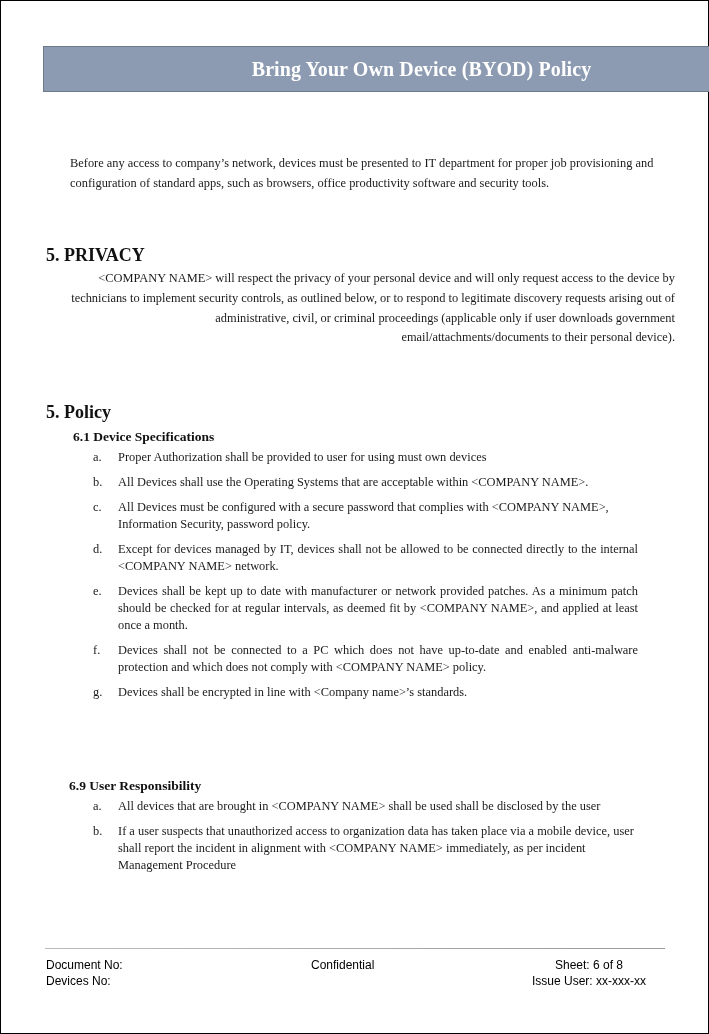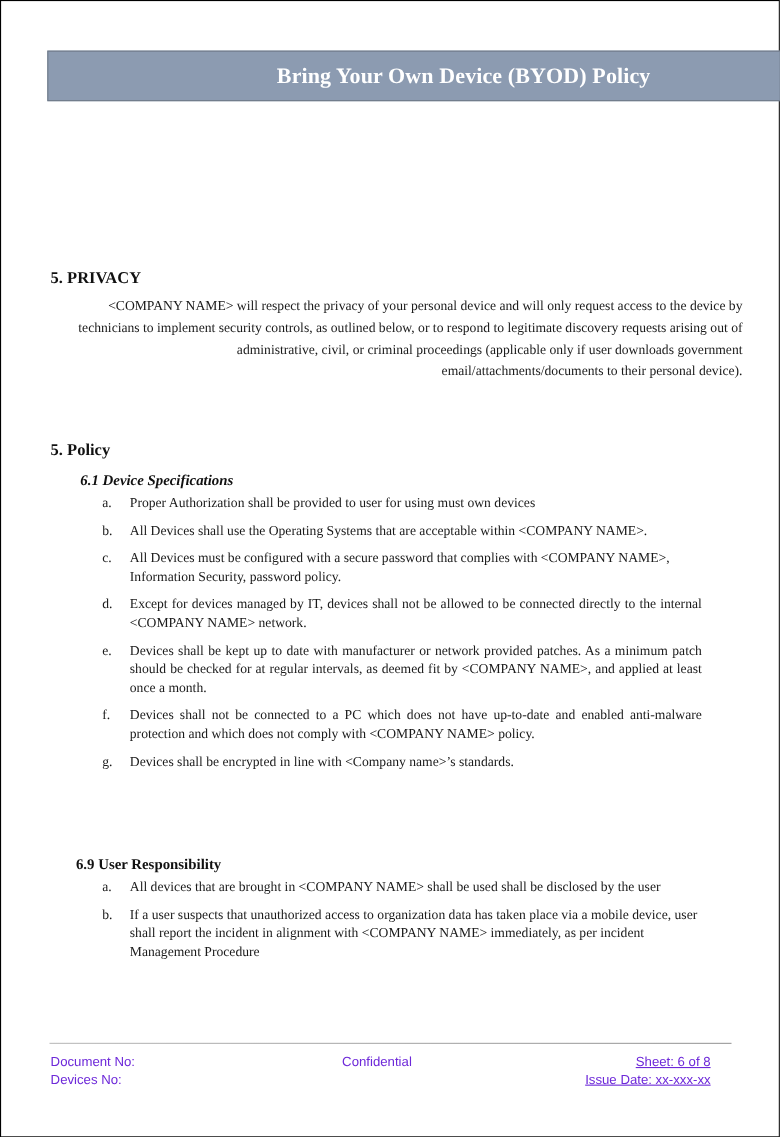--- a/index.html
+++ b/index.html
@@ -18,57 +18,58 @@
   .title-banner span {
     color: #ffffff; font-family: "Liberation Serif", "DejaVu Serif", serif;
     font-weight: bold; font-size: 20px; letter-spacing: 0.1px; margin-left: 40px;
   }
   .intro {
     position: absolute; left: 69px; top: 152px; width: 600px;
     font-size: 12.4px; line-height: 20px; font-family: "Liberation Serif", serif;
   }
   .h1 {
     position: absolute; left: 45px; font-weight: bold;
-    font-family: "Liberation Serif", serif; font-size: 15px; color: #111;
+    font-family: "Liberation Serif", serif; font-size: 18px; color: #111;
   }
   .privacy-body {
     position: absolute; left: 66px; top: 268px; width: 608px;
     font-size: 12.4px; line-height: 19.8px; font-family: "Liberation Serif", serif; text-align: right;
   }
   .h2 {
     position: absolute; font-weight: bold; font-family: "Liberation Serif", serif;
     font-size: 13.5px; color: #111;
   }
   .list { position: absolute; left: 92px; width: 545px; font-family: "Liberation Serif", serif; font-size: 12.4px; }
   .li { display: flex; line-height: 17px; margin-bottom: 8px; }
   .li .marker { width: 25px; flex: none; }
   .li .text { flex: 1; }
   .li .text.justify { text-align: justify; }
   .footer-line {
     position: absolute; left: 44px; top: 947px; width: 620px; height: 1px;
     background: linear-gradient(to right, #bcbcbc, #9a9a9a);
   }
-  .footer { position: absolute; font-family: "Liberation Sans", sans-serif; font-size: 12px; color: #6d28d9; line-height: 16px; }
+  .footer { position: absolute; font-family: "Liberation Sans", sans-serif; font-size: 12px; color: #000000; line-height: 16px; }
 </style>
 </head>
 <body>
 
 <div class="page">
 
   <div class="title-banner">
     <span>Bring Your Own Device (BYOD) Policy</span>
   </div>
 
+  <div class="intro">Before any access to company’s network, devices must be presented to IT department for proper job provisioning and configuration of standard apps, such as browsers, office productivity software and security tools.</div>
 
   <div class="h1" style="top:244px;">5. PRIVACY</div>
   <div class="privacy-body">&lt;COMPANY NAME&gt; will respect the privacy of your personal device and will only request access to the device by technicians to implement security controls, as outlined below, or to respond to legitimate discovery requests arising out of administrative, civil, or criminal proceedings (applicable only if user downloads government email/attachments/documents to their personal device).</div>
 
   <div class="h1" style="top:401px;">5. Policy</div>
 
-  <div class="h2" style="left:72px; top:428px;font-style:italic;">6.1 Device Specifications</div>
+  <div class="h2" style="left:72px; top:428px;">6.1 Device Specifications</div>
 
   <div class="list" style="top:448px;">
     <div class="li">
       <span class="marker">a.</span>
       <span class="text">Proper Authorization shall be provided to user for using must own devices</span>
     </div>
     <div class="li">
       <span class="marker">b.</span>
       <span class="text">All Devices shall use the Operating Systems that are acceptable within &lt;COMPANY NAME&gt;.</span>
     </div>
@@ -109,18 +110,18 @@
 
   <div class="footer-line"></div>
 
   <div class="footer" style="left:45px; top:956px;">
     <div>Document No:</div>
     <div>Devices No:</div>
   </div>
 
   <div class="footer" style="left:310px; top:956px;">Confidential</div>
 
-  <div class="footer" style="right:62px; top:956px; text-align:right;text-decoration:underline;">
+  <div class="footer" style="right:62px; top:956px; text-align:center;">
     <div>Sheet: 6 of 8</div>
-    <div>Issue Date: xx-xxx-xx</div>
+    <div>Issue User: xx-xxx-xx</div>
   </div>
 
 </div>
 
 </body></html>

